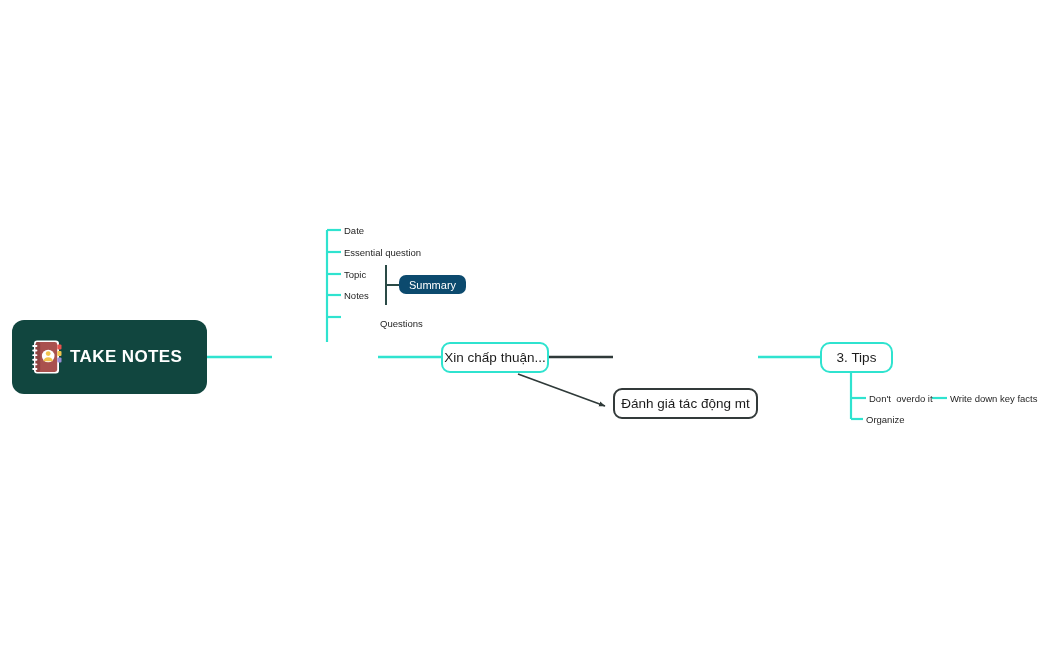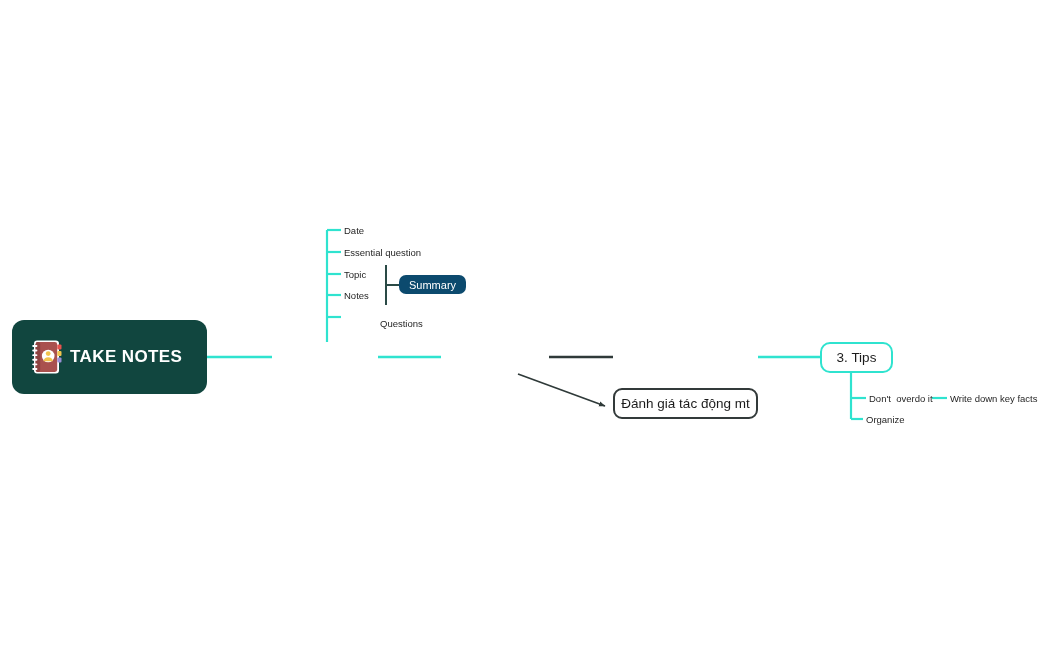--- a/index.html
+++ b/index.html
@@ -182,20 +182,23 @@
       <path d="M13.4 22.2 a4.9 4.9 0 0 1 9.6 0 z" fill="#F2C44D"></path>
 
       <rect x="27.3" y="5.5" width="4.2" height="5" rx="1.1" fill="#E8534E"></rect>
       <rect x="27.3" y="12" width="4.2" height="5" rx="1.1" fill="#F2C44D"></rect>
       <rect x="27.3" y="18.5" width="4.2" height="5" rx="1.1" fill="#9B8FD6"></rect>
     </svg>
     <span class="root-title">TAKE NOTES</span>
   </div>
 
 
+  <div class="node teal" id="node-xin">
+    <span>Xin chấp thuận...</span>
+  </div>
 
   <div class="node dark" id="node-danhgia">
     <span>Đánh giá tác động mt</span>
   </div>
 
   <div class="node teal" id="node-tips">
     <span>3. Tips</span>
   </div>
 
 

